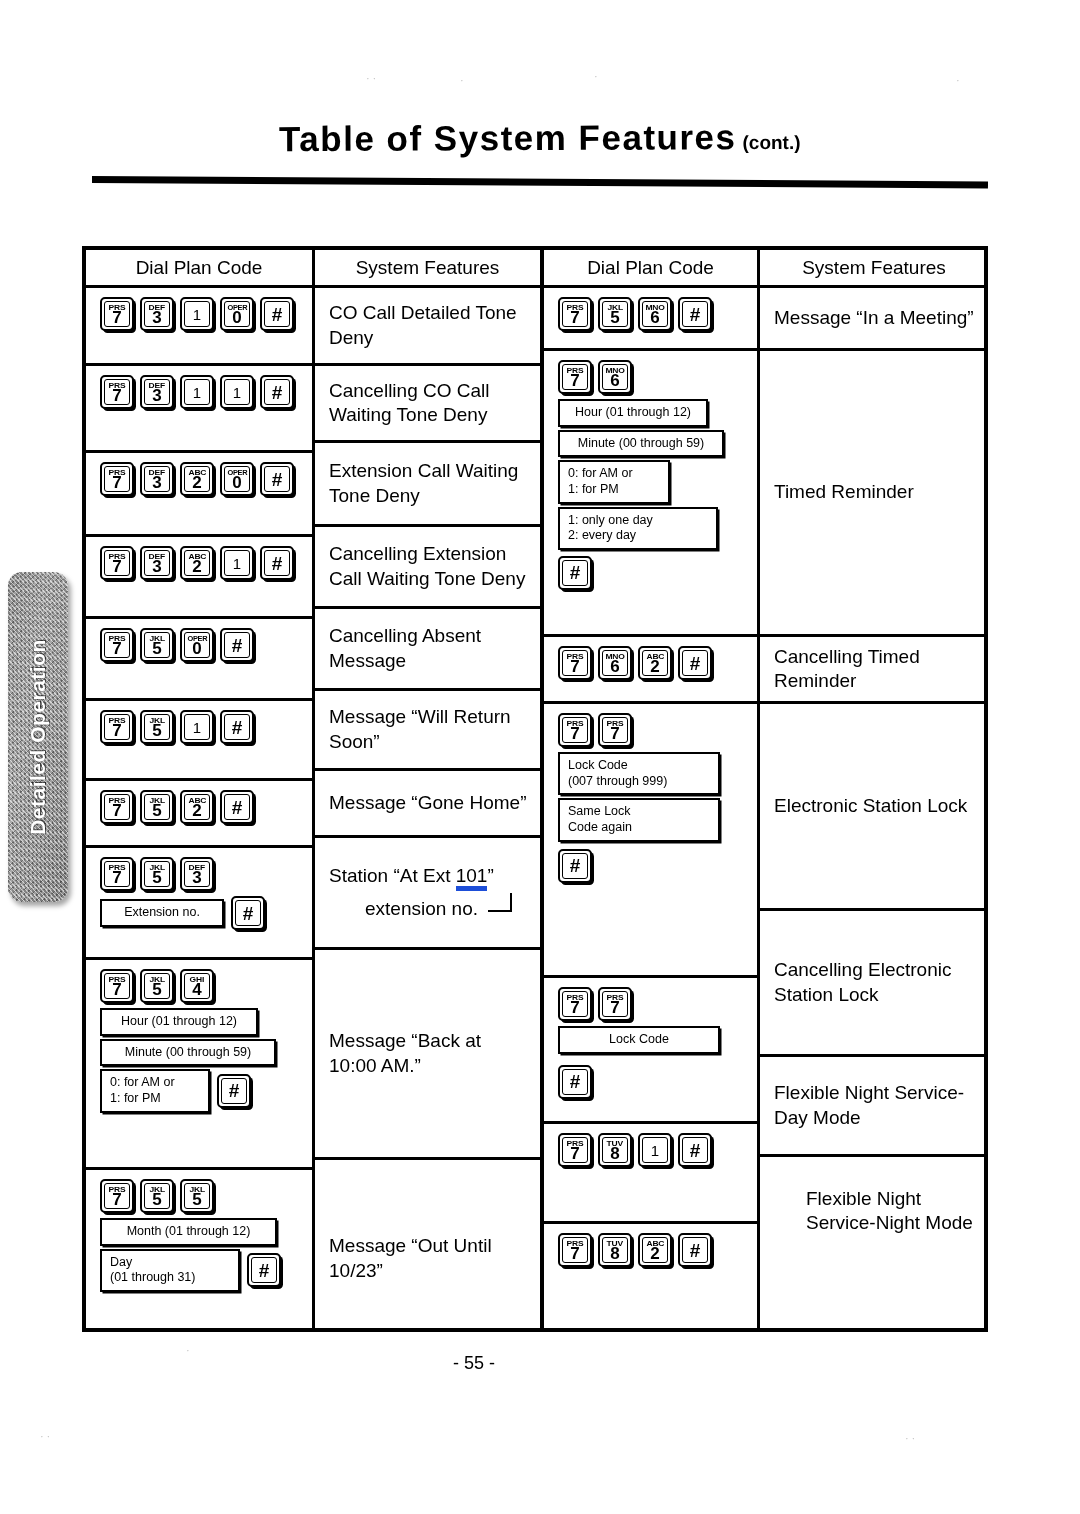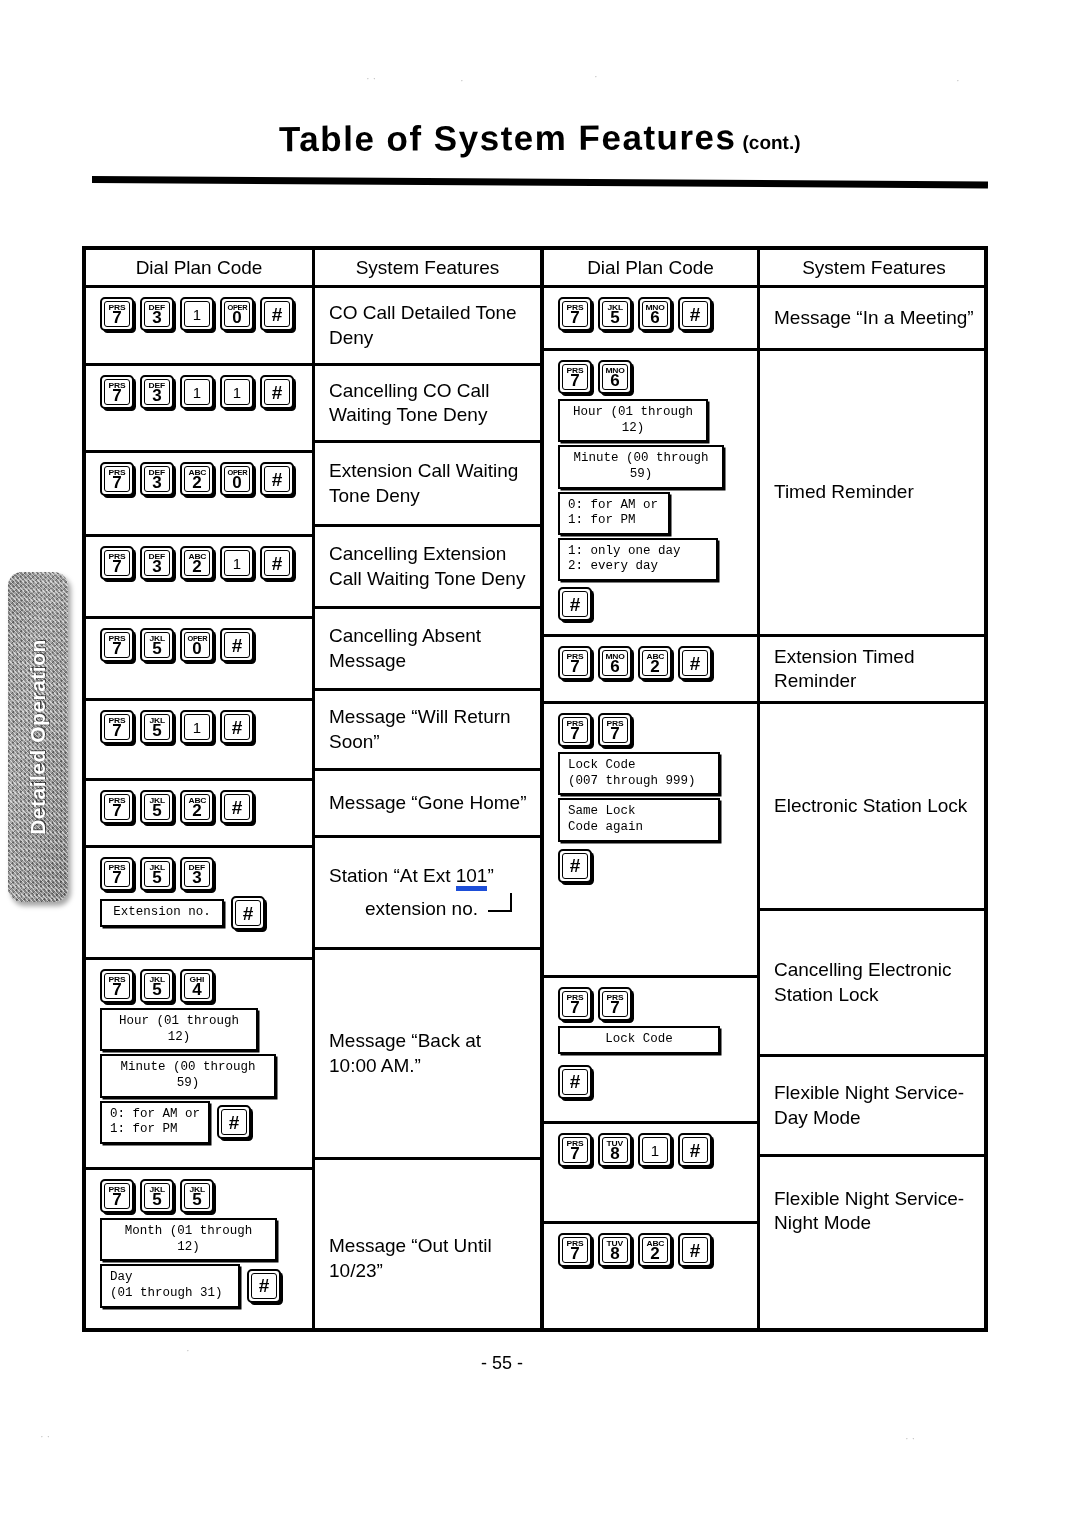--- a/index.html
+++ b/index.html
@@ -191,40 +191,38 @@
   .steps { display: flex; flex-direction: column; gap: 3px; }
   .steps .keys { margin-bottom: 2px; }
   .param-box {
     border: 2.5px solid #000;
     background: #fff;
     box-sizing: border-box;
     font-size: 12.5px;
     line-height: 1.25;
     padding: 4px 8px;
     box-shadow: 2px 2px 0 -0.5px #000;
-    font-family: Liberation Mono, monospace;
   }
   .param-box.center { text-align: center; }
   .row-with-hash { display: flex; align-items: center; gap: 7px; }
   .underline-num { border-bottom: 5px solid #1d4ed8; }
   .ptr-line {
     position: absolute;
     border-left: 2px solid #000;
     border-bottom: 2px solid #000;
   }
 
   
   #page-number {
     position: absolute;
     left: 0;
     top: 1353px;
     width: 948px;
     text-align: center;
     font-size: 18px;
-    margin-left: 28px;
   }
 
   
   .dust {
     position: absolute;
     color: #bdbdbd;
     font-size: 11px;
     font-family: "Liberation Serif", serif;
     user-select: none;
   }
@@ -871,32 +869,32 @@
   <div class="tcol" id="col-d">
     <div class="hdr">System Features</div>
     <div class="rows" id="rows-d">
         <div class="row" style="height: 63px;">
           <div class="feat-cell">Message “In a Meeting”</div>
         </div>
         <div class="row" style="height: 286px;">
           <div class="feat-cell">Timed Reminder</div>
         </div>
         <div class="row" style="height: 67px;">
-          <div class="feat-cell">Extension Timed Reminder</div>
+          <div class="feat-cell">Cancelling Timed Reminder</div>
         </div>
         <div class="row" style="height: 207px;">
           <div class="feat-cell">Electronic Station Lock</div>
         </div>
         <div class="row" style="height: 146px;">
           <div class="feat-cell">Cancelling Electronic Station Lock</div>
         </div>
         <div class="row" style="height: 100px;">
           <div class="feat-cell">Flexible Night Service-Day Mode</div>
         </div>
-        <div class="row" style="height: 108px;">
+        <div class="row" style="height: 108px; margin-left: 32px;">
           <div class="feat-cell">Flexible Night Service-Night Mode</div>
         </div>
       </div>
   </div>
 
 </div>
 
 <div id="page-number">- 55 -</div>
 
 <div class="dust" style="left:366px;  top:72px;">· ·</div>

